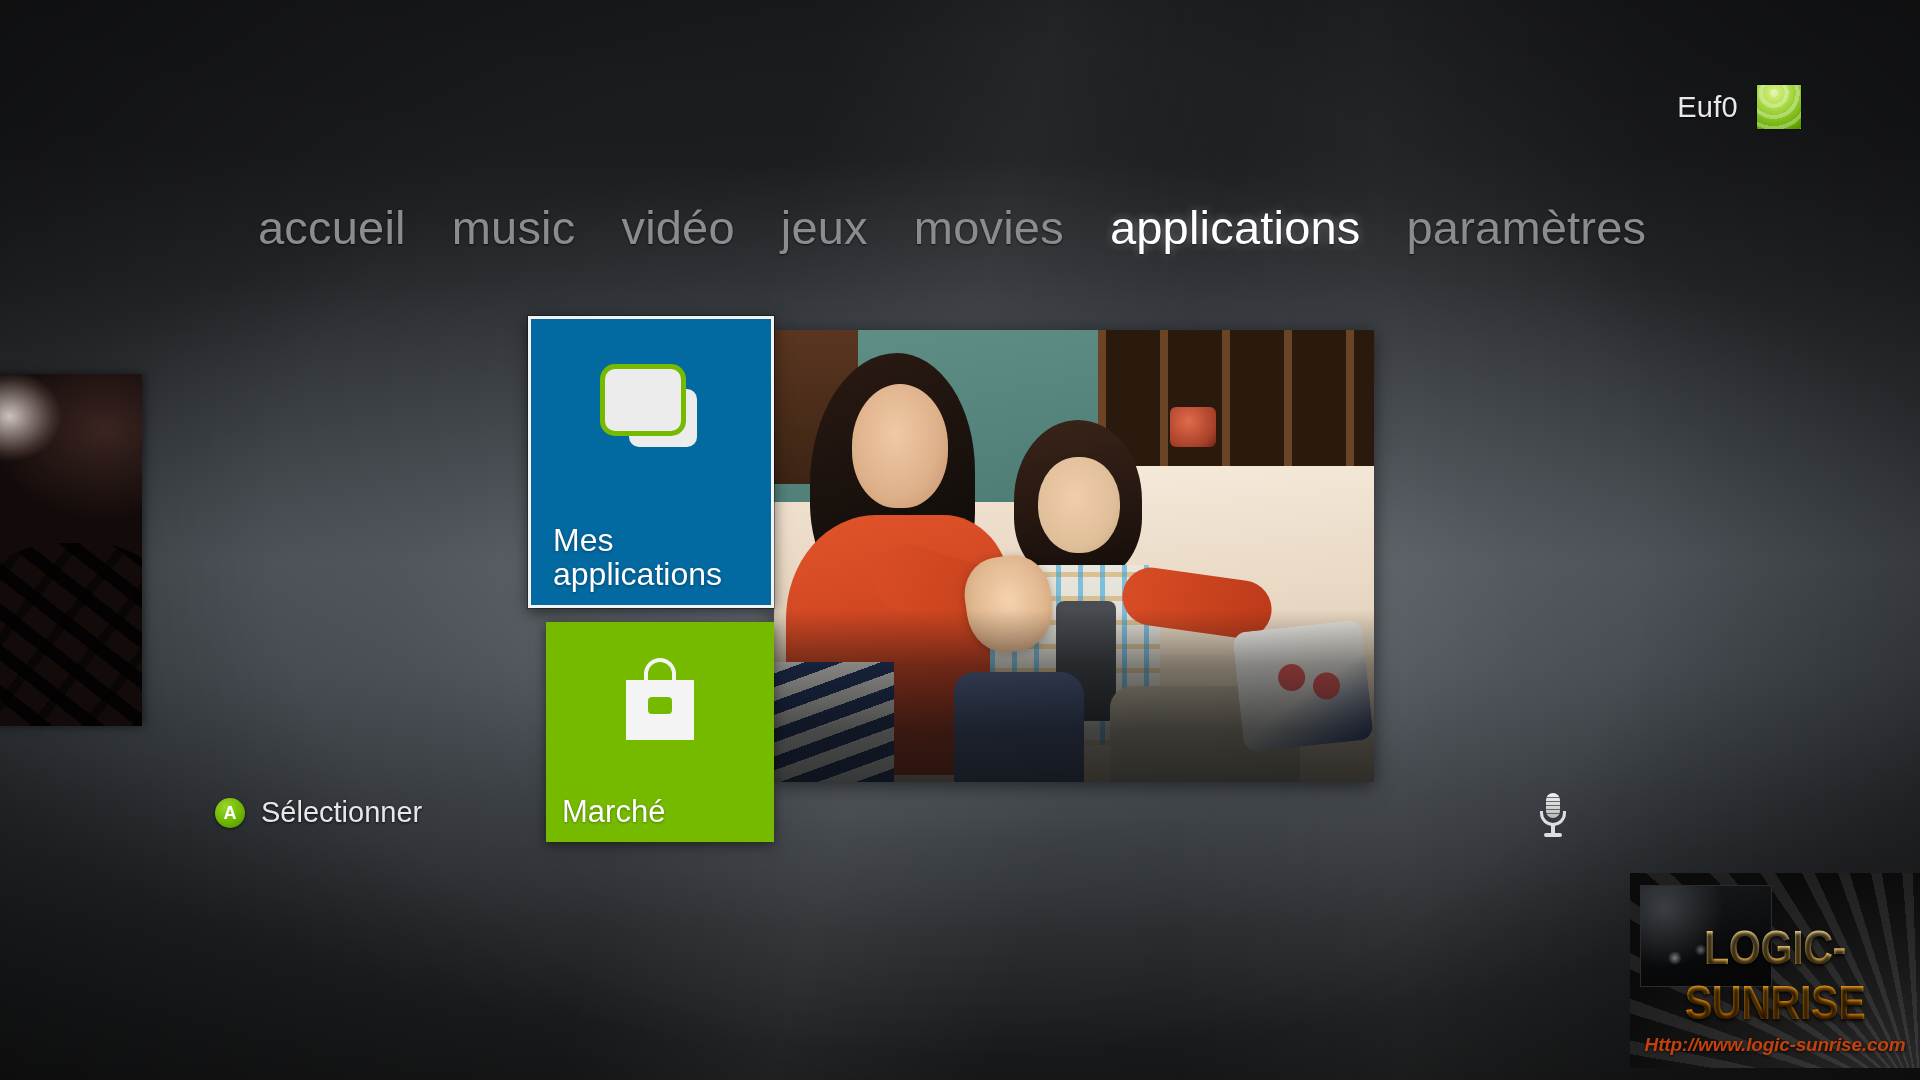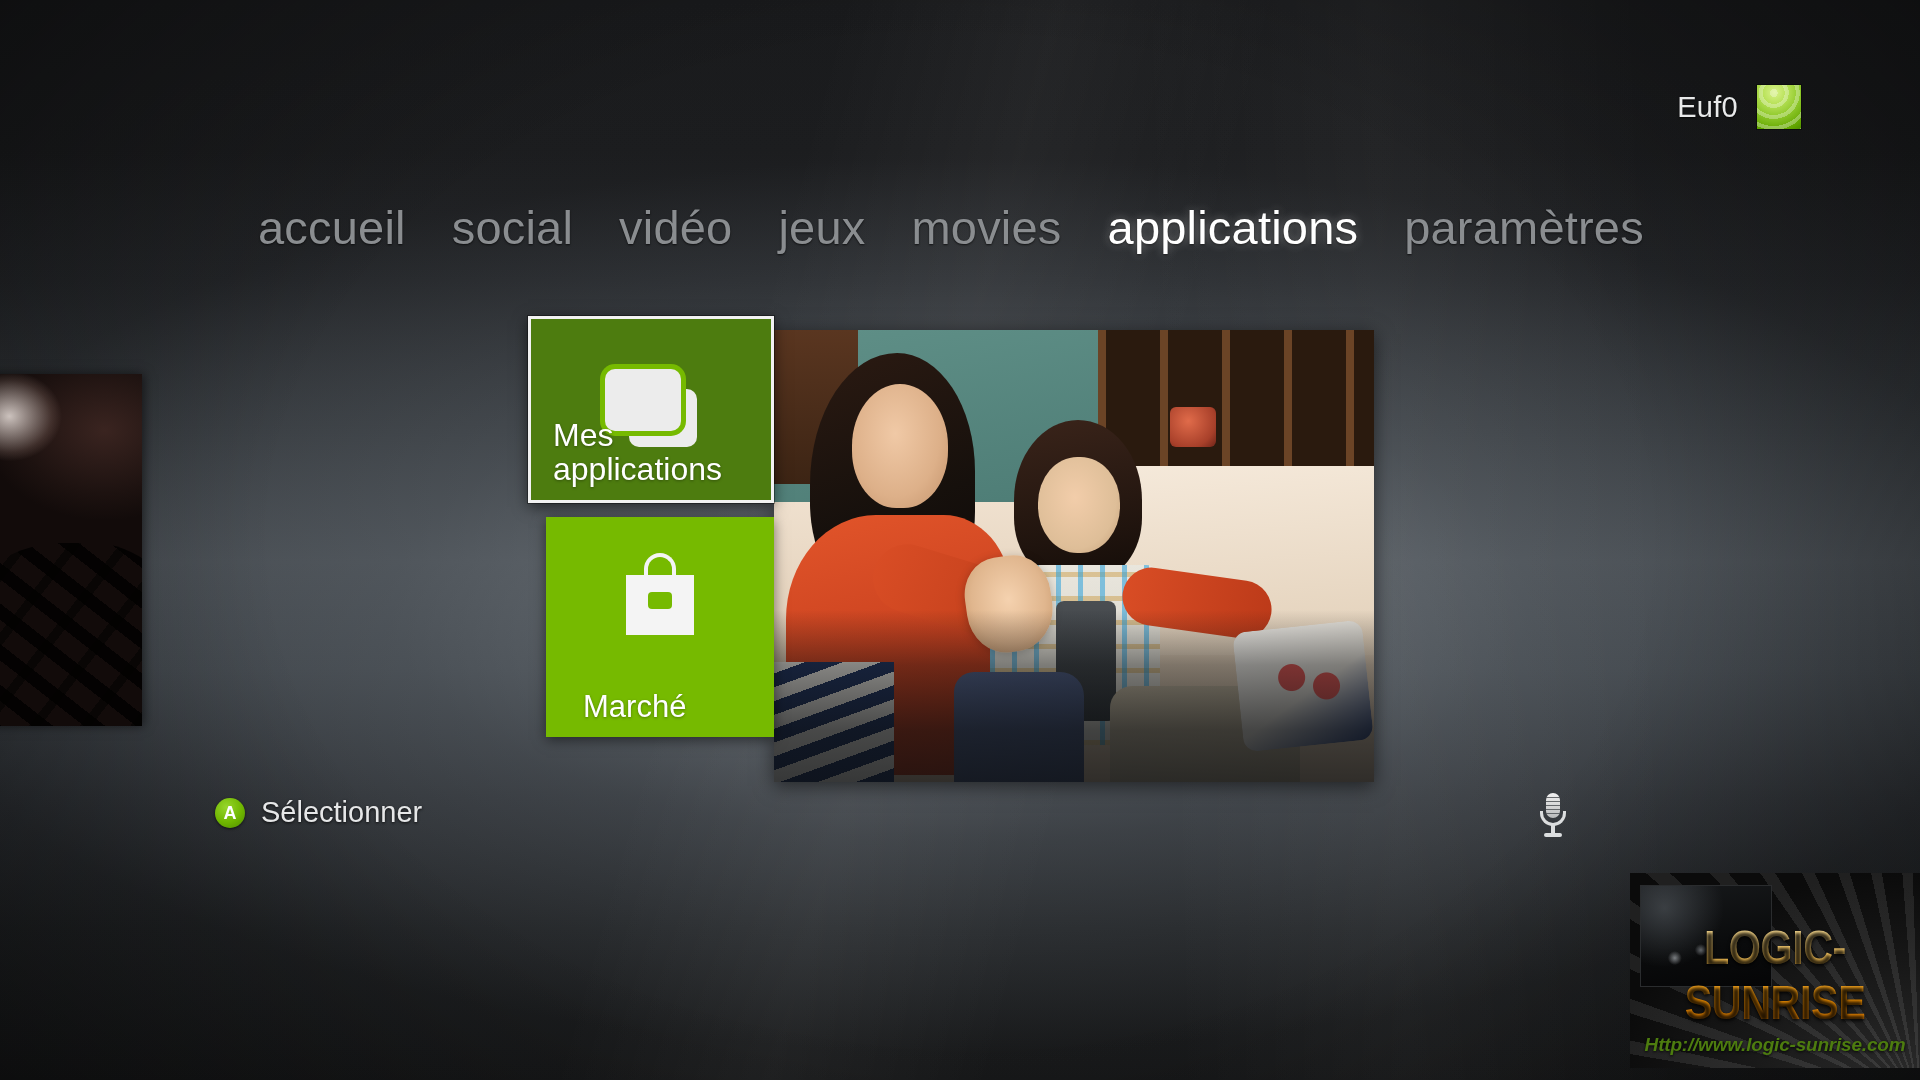--- a/index.html
+++ b/index.html
@@ -118,22 +118,22 @@
   }
 
   
   .tile-col {
     position:absolute; left:528px; top:316px;
     z-index:20;
   }
 
   .tile-apps {
     position:relative;
-    width:246px; height:187px;
-    background:#4d7c0f;
+    width:246px; height:292px;
+    background:#0369a1;
     border:3px solid #f2f2f2;
     box-shadow:0 0 0 1px rgba(0,0,0,0.35), 0 4px 14px rgba(0,0,0,0.55);
   }
   .tile-market {
     position:relative;
     margin-left:18px; margin-top:14px;
     width:228px; height:220px;
     background:#76ba00;
     box-shadow:0 3px 12px rgba(0,0,0,0.5);
   }
@@ -142,21 +142,21 @@
     position:absolute; left:0; right:0; top:50px;
     display:flex; justify-content:center;
   }
   .tile-market .tile-icon { top:36px; }
 
   .tile-label {
     position:absolute; left:22px; right:14px; bottom:14px;
     color:#ffffff; font-size:32px; line-height:1.04;
     text-shadow:0 1px 3px rgba(0,0,0,0.35);
   }
-  .tile-market .tile-label { left:16px; bottom:14px; font-size:31px;margin-left:21px; }
+  .tile-market .tile-label { left:16px; bottom:14px; font-size:31px; }
 
   
   .ic-stack { position:relative; width:92px; height:78px; }
   .ic-stack .card-back {
     position:absolute; right:0; bottom:0;
     width:68px; height:58px;
     background:#ececec; border-radius:10px;
   }
   .ic-stack .card-front {
     position:absolute; left:0; top:0;
@@ -526,42 +526,42 @@
     letter-spacing:-0.5px;
     transform:scaleX(0.86);
     background:linear-gradient(180deg, #ffe9a8 0%, #ffc24a 42%, #f39200 72%, #e07800 100%);
     -webkit-background-clip:text; background-clip:text;
     color:transparent;
     text-shadow:0 2px 4px rgba(0,0,0,0.85);
   }
   .wm-url {
     position:absolute; left:0; right:0; bottom:12px;
     text-align:center;
-    color:#4d7c0f; font-size:19px; font-weight:700; font-style:italic;
+    color:#c2410c; font-size:19px; font-weight:700; font-style:italic;
     letter-spacing:-0.2px;
     text-shadow:0 1px 3px rgba(0,0,0,0.9);
   }
 </style>
 </head>
 <body>
 
 <div id="stage">
 
   <div class="bg-base"></div>
   <div class="bg-sheen"></div>
   <div class="bg-vig"></div>
 
   <div class="gamertag">
     <div class="gamertag-name">Euf0</div>
     <div class="gamerpic"></div>
   </div>
 
   <div class="navbar">
     <div class="nav-item">accueil</div>
-    <div class="nav-item">social</div>
+    <div class="nav-item">music</div>
     <div class="nav-item">vidéo</div>
     <div class="nav-item">jeux</div>
     <div class="nav-item">movies</div>
     <div class="nav-item active">applications</div>
     <div class="nav-item">paramètres</div>
   </div>
 
   <div class="peek-tile">
     <div class="peek-photo"></div>
   </div>

